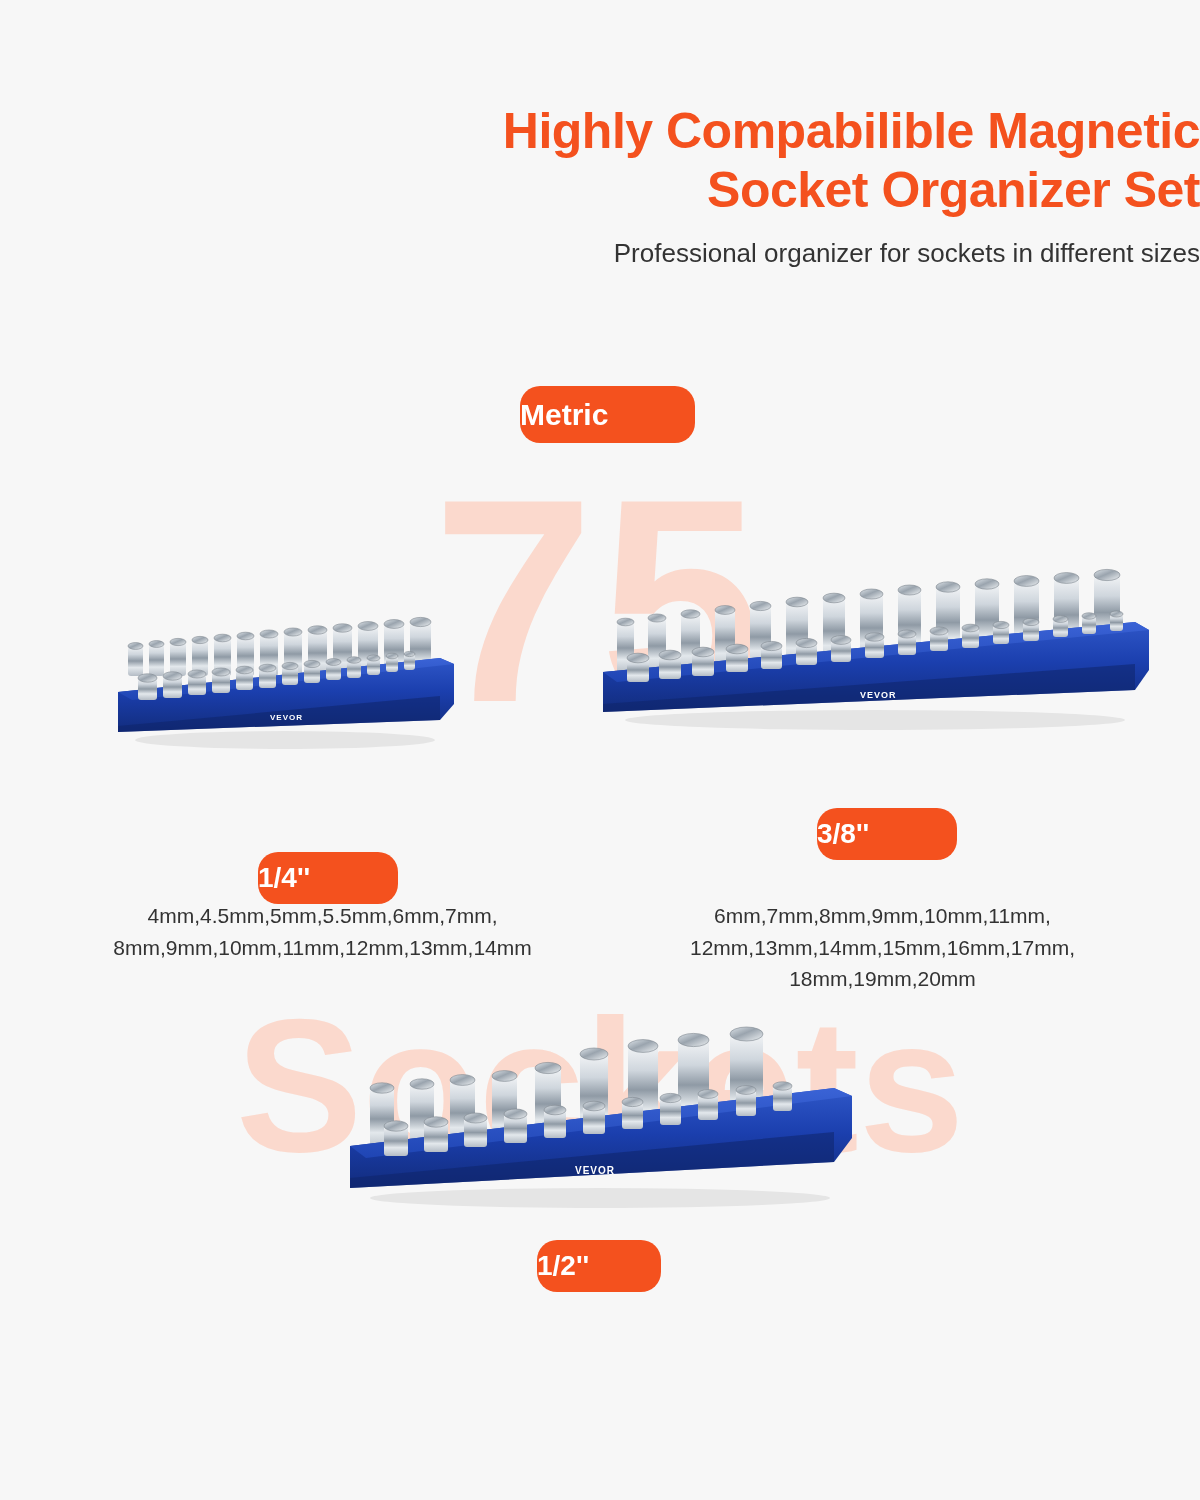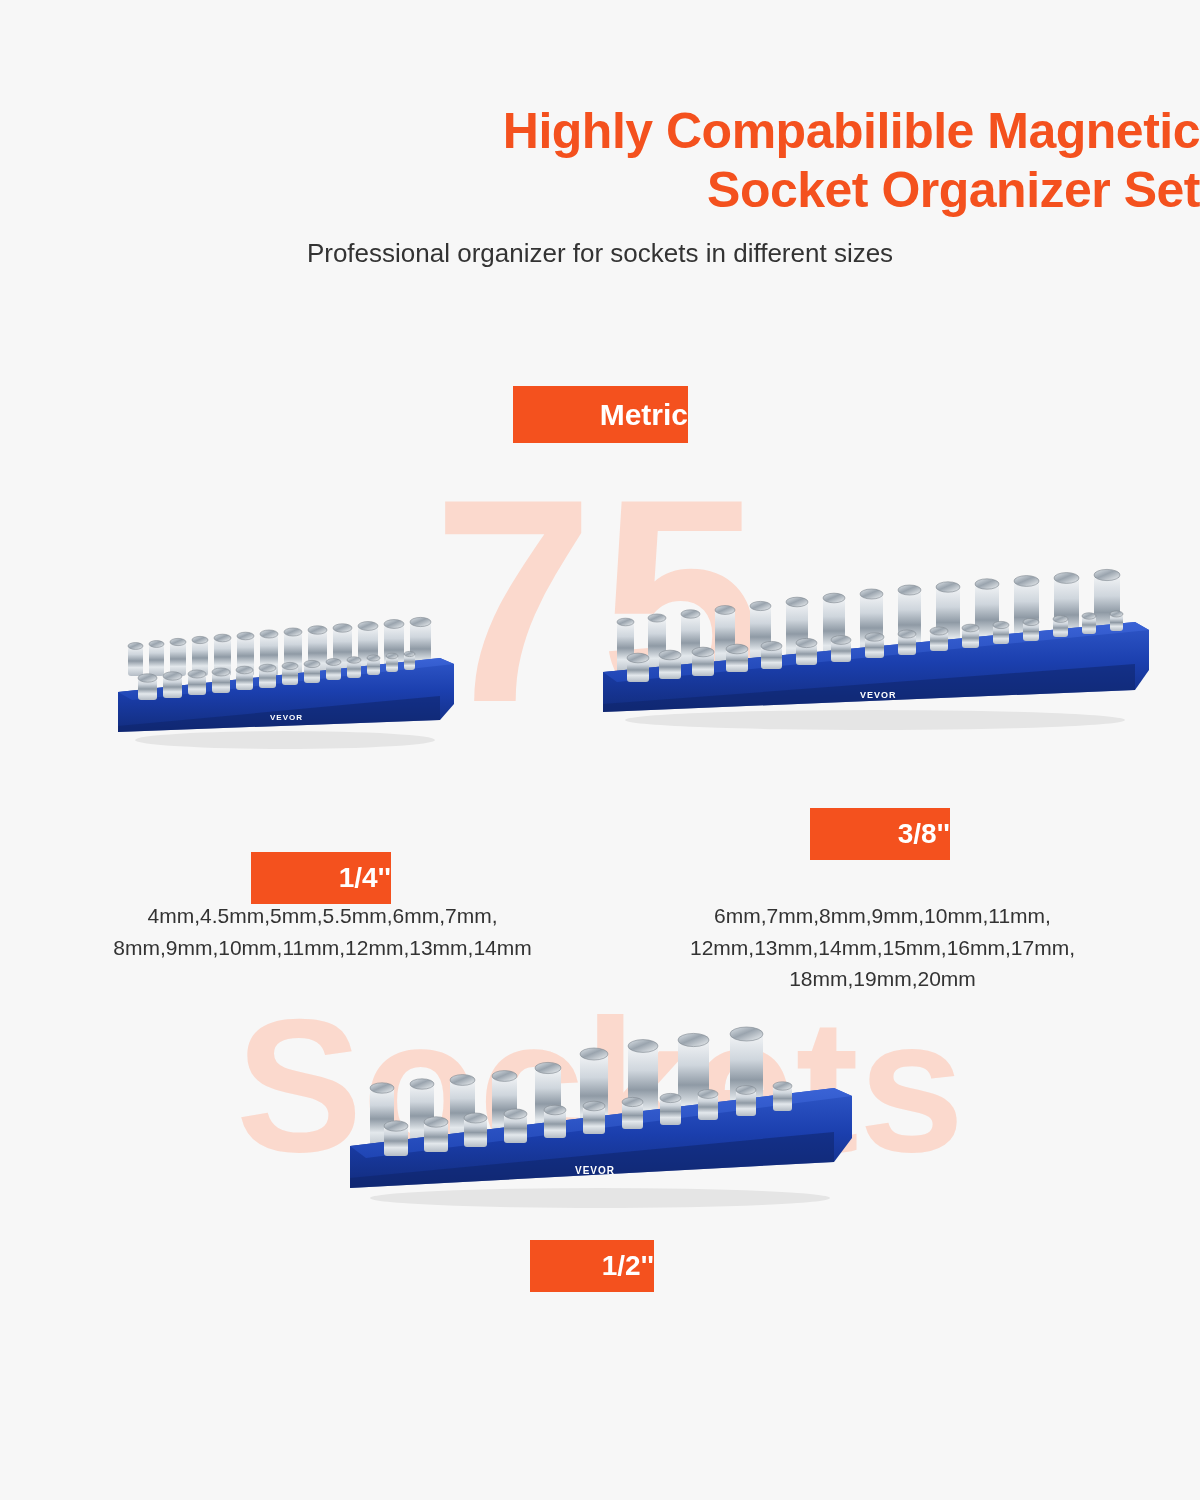--- a/index.html
+++ b/index.html
@@ -35,21 +35,21 @@
     letter-spacing: -0.5px;
     margin-top: 24px;
   }
   .headline .l2 { display: block; padding-left: 12px; }
 
   .subhead {
     position: absolute;
     top: 238px;
     left: 0;
     width: 1200px;
-    text-align: center;
+    text-align: right;
     color: #333333;
     font-size: 26px;
     font-weight: 400;
   }
 
   
   .watermark {
     position: absolute;
     left: 0;
     width: 1200px;
@@ -71,24 +71,25 @@
     letter-spacing: 0px;
     line-height: 1;
   }
 
   
   .pill {
     position: absolute;
     background: #f4511e;
     color: #ffffff;
     font-weight: bold;
-    border-radius: 0;
-    text-align: right;
+    border-radius: 20px;
+    text-align: left;
     z-index: 5;
     box-sizing: border-box;
+    margin-left: 7px;
   }
   .pill-metric {
     top: 386px;
     left: 513px;
     width: 175px;
     height: 57px;
     line-height: 57px;
     font-size: 30px;
   }
   .pill-quarter {

